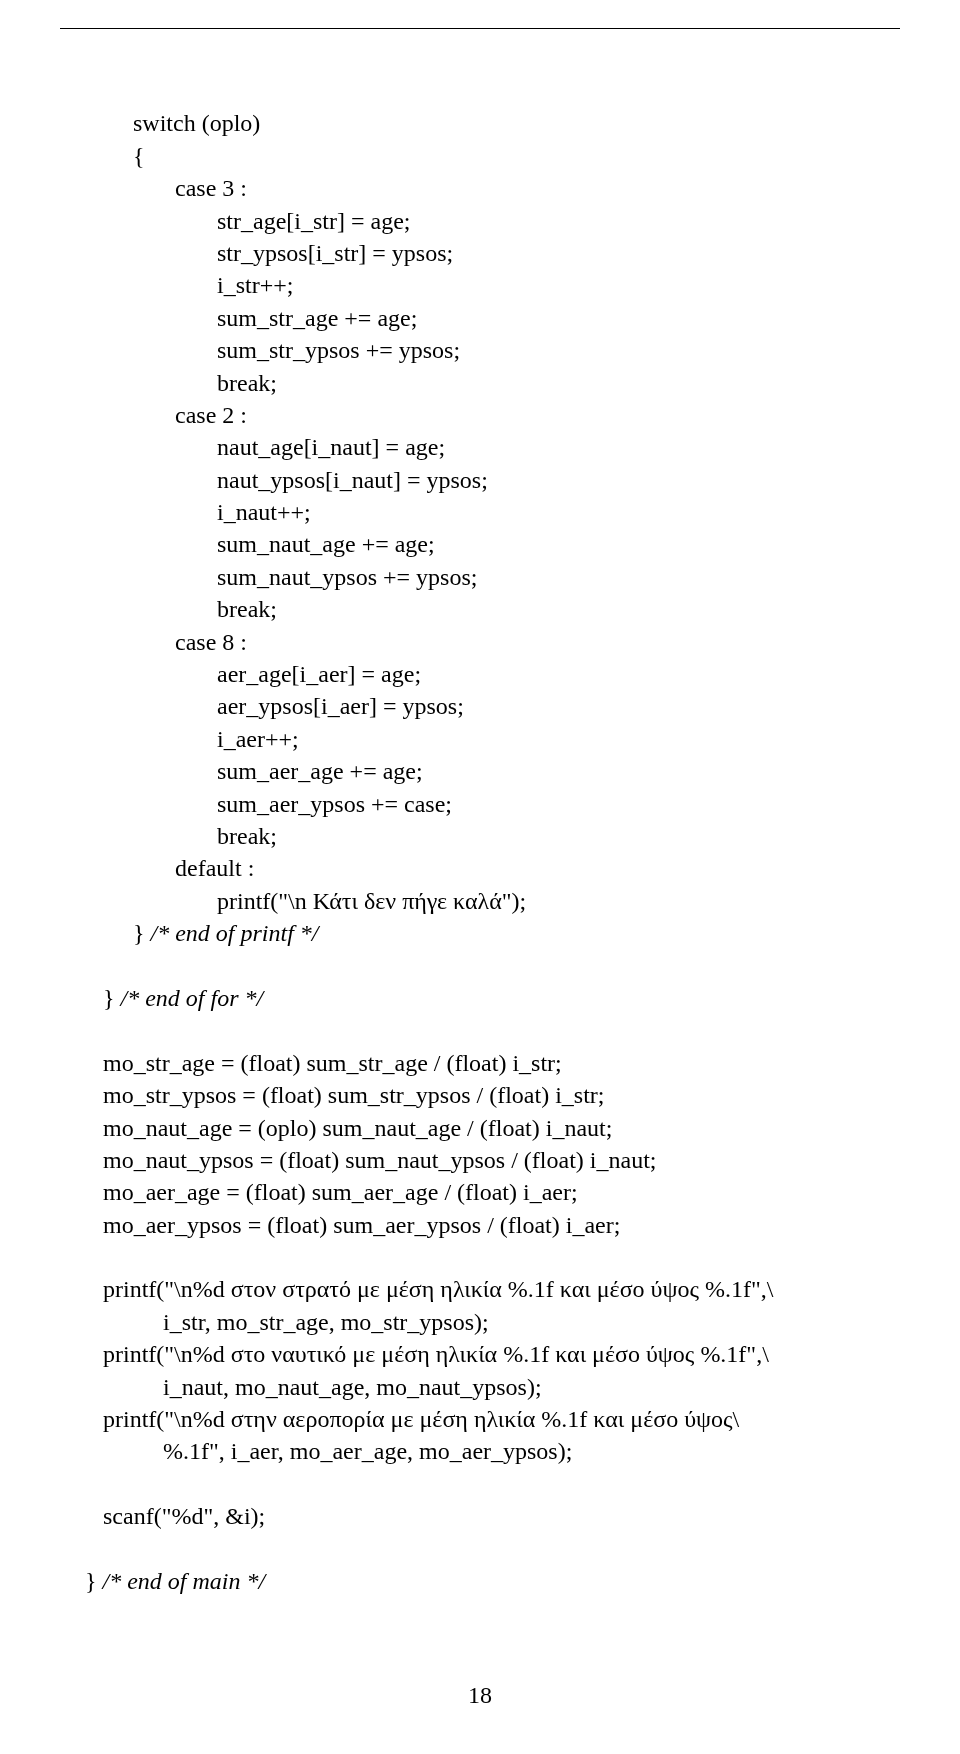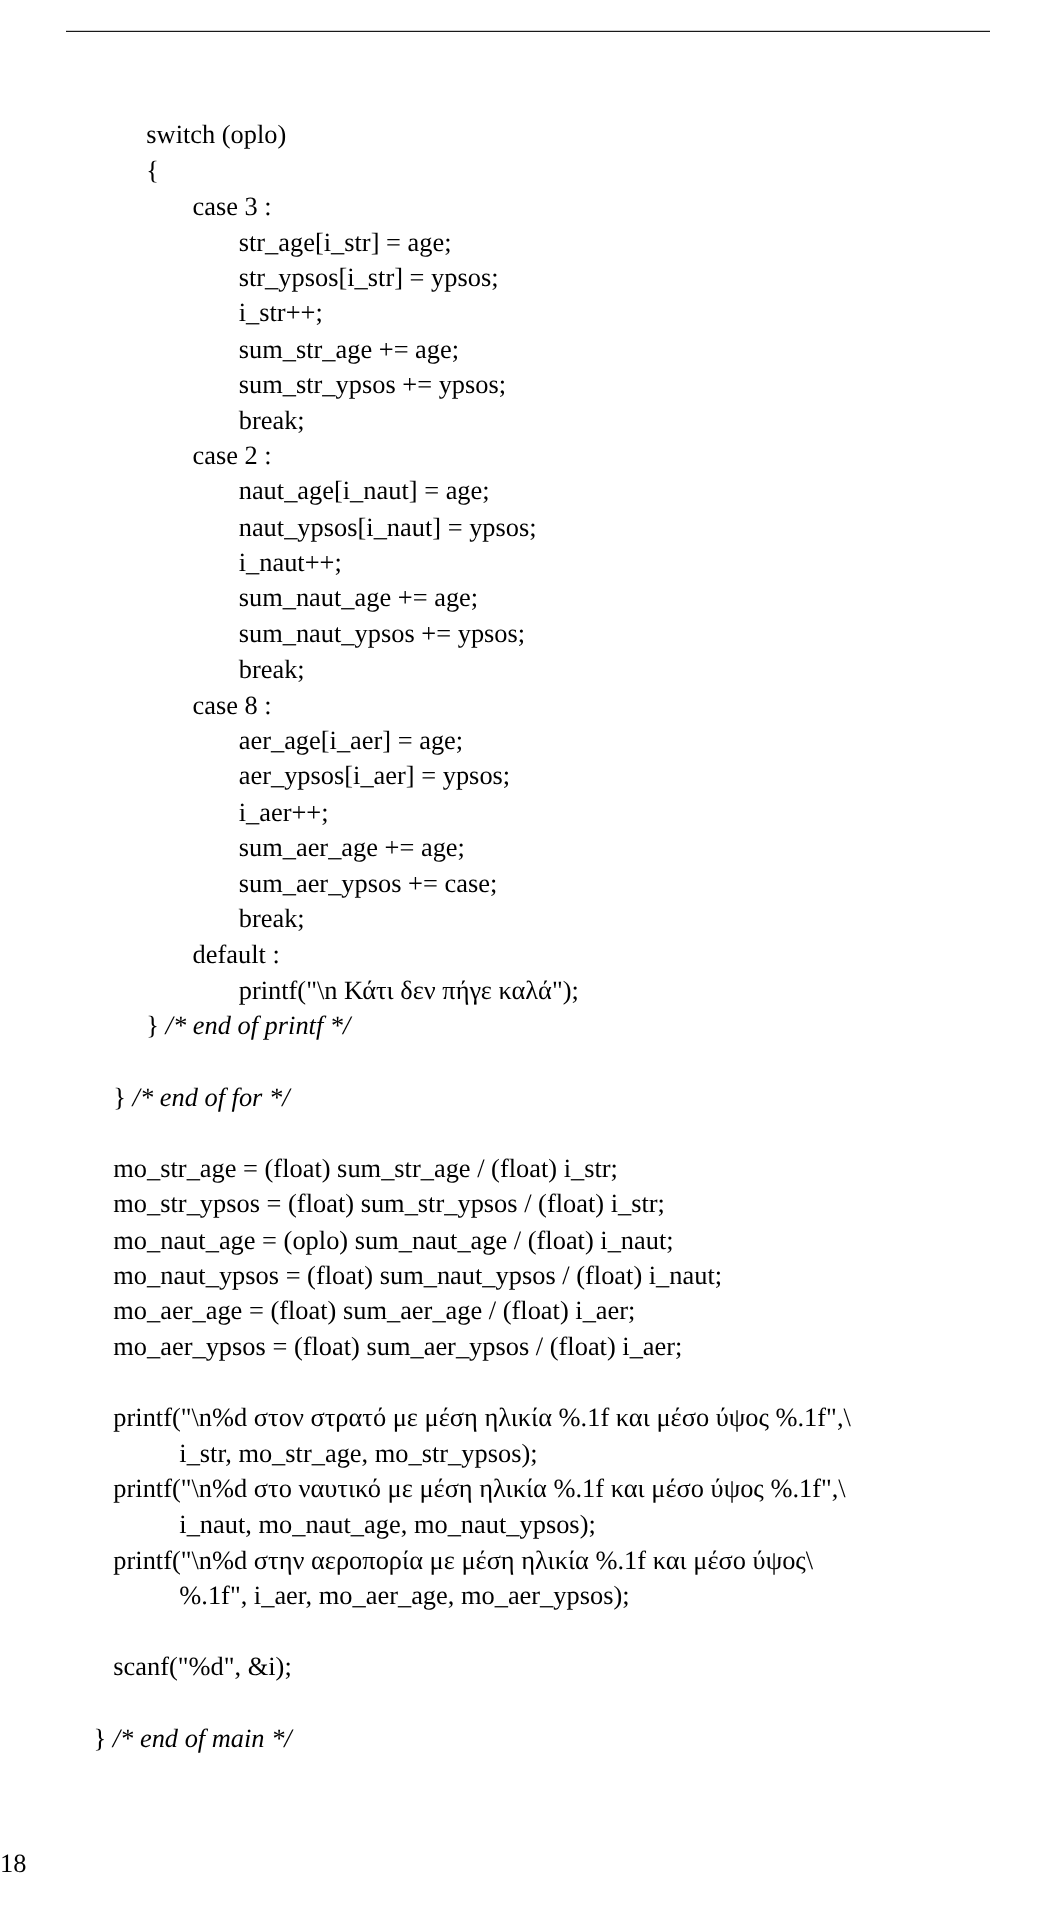--- a/index.html
+++ b/index.html
@@ -32,21 +32,21 @@
     right: 60px;
     line-height: 1.35;
     white-space: pre;
   }
   .italic { font-style: italic; }
   .page-number {
     position: absolute;
     bottom: 45px;
     left: 0;
     width: 100%;
-    text-align: left;
+    text-align: center;
     font-size: 24px;
   }
 </style>
 </head>
 <body>
 
 <div class="page">
   <div class="top-rule"></div>
 
   <div class="content">

